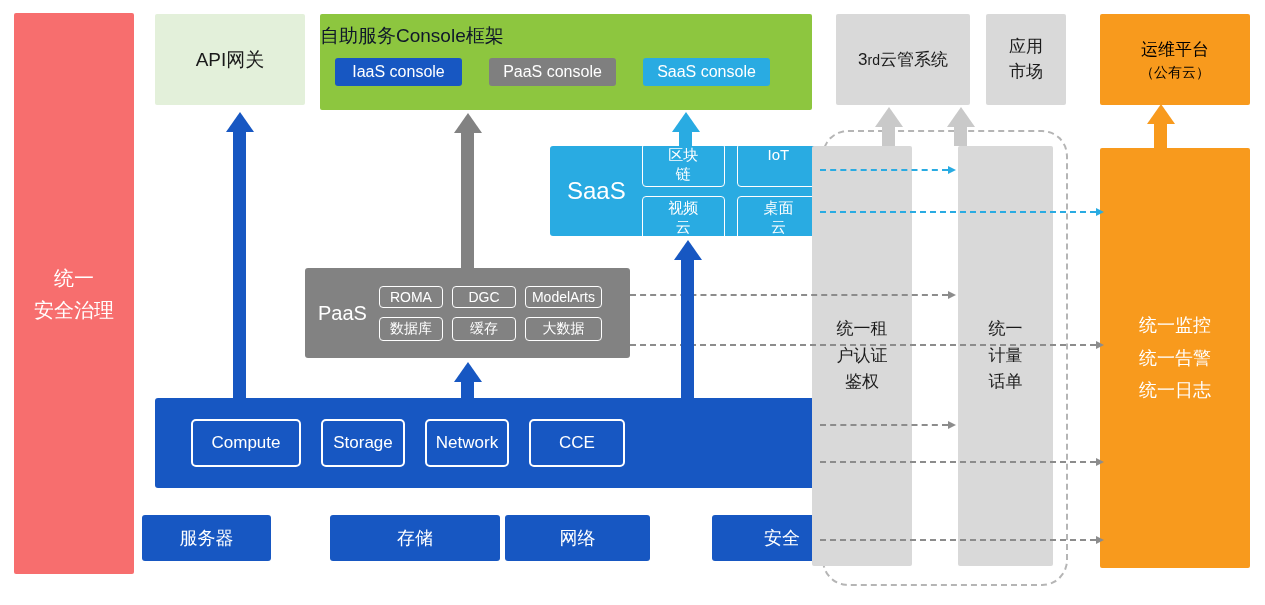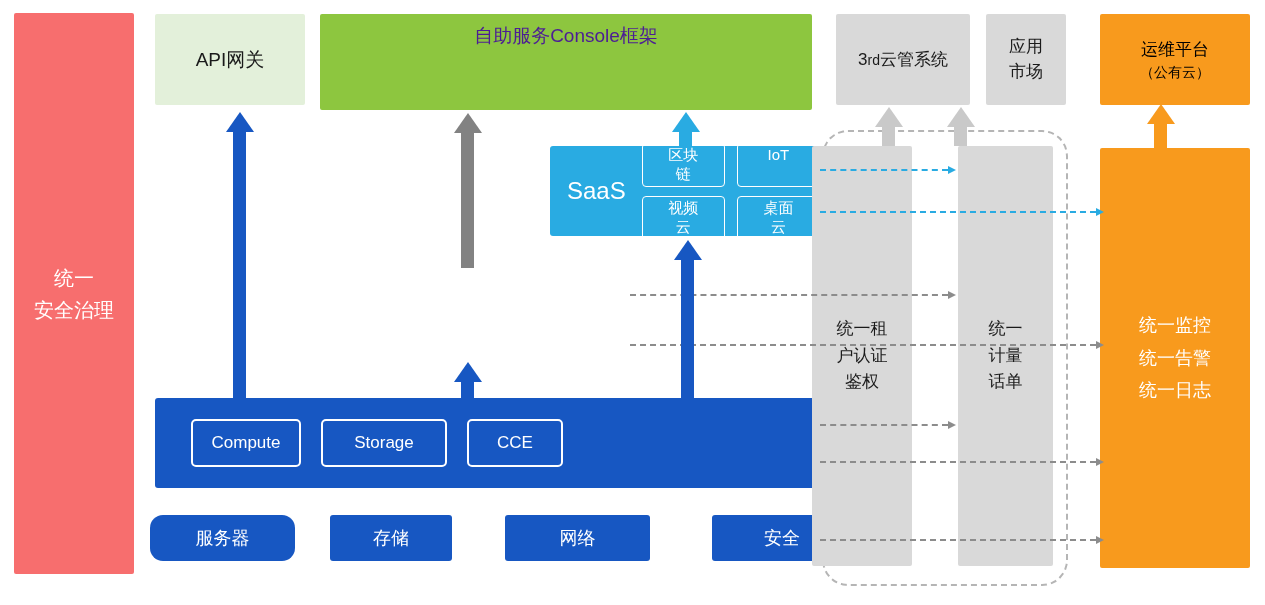--- a/index.html
+++ b/index.html
@@ -7,21 +7,21 @@
   body { font-family:"Liberation Sans","DejaVu Sans",sans-serif; }
   #canvas { position:relative; width:1265px; height:605px; background:#ffffff; overflow:hidden; }
   .abs { position:absolute; }
   .flexc { display:flex; align-items:center; justify-content:center; text-align:center; }
   .pre { white-space:pre-line; }
 
   .red-bar { left:14px; top:13px; width:120px; height:561px; background:#F76E6E; color:#fff; font-size:20px; line-height:1.6; border-radius:2px; }
   .api-box { left:155px; top:14px; width:150px; height:91px; background:#E3F0DA; color:#1a1a1a; font-size:19px; border-radius:2px; }
 
   .console-box { left:320px; top:14px; width:492px; height:96px; background:#8DC63F; border-radius:2px; }
-  .console-title { margin-top:9px; text-align:center; font-size:19px; color:#4c1d95; }
+  .console-title { margin-top:9px; font-size:19px; color:#0f172a; }
   .console-row { display:flex; justify-content:space-between; margin-top:9px; padding:0 42px 0 15px; }
   .console-item { width:127px; height:28px; border-radius:3px; color:#fff; font-size:16px; display:flex; align-items:center; justify-content:center; }
   .ci-iaas { background:#1757C2; }
   .ci-paas { background:#7F7F7F; }
   .ci-saas { background:#29ABE2; }
 
   .gray-box { background:#D9D9D9; color:#1a1a1a; border-radius:2px; }
   .cloud-box { left:836px; top:14px; width:134px; height:91px; font-size:17px; }
   .cloud-box sup { font-size:14px; line-height:1; }
   .market-box { left:986px; top:14px; width:80px; height:91px; font-size:17px; line-height:1.45;align-items:center; }
@@ -37,21 +37,21 @@
 
   .paas-box { left:305px; top:268px; width:325px; height:90px; background:#828282; border-radius:3px; display:flex; align-items:center; padding-left:13px; }
   .paas-label { color:#fff; font-size:20px; }
   .paas-grid { display:grid; grid-template-columns:auto auto auto; gap:9px 9px; margin-left:12px; }
   .paas-grid .chip { font-size:14px; min-width:64px; padding:2px 6px; }
 
   .infra-box { left:155px; top:398px; width:665px; height:90px; background:#1757C2; border-radius:3px; display:flex; align-items:center; padding-left:16px; }
   .infra-label { color:#fff; font-size:19px; }
   .infra-items { display:flex; gap:20px; margin-left:20px; }
   .infra-items .chip { border-width:2px; border-radius:5px; font-size:17px; padding:12px 0; }
-  .w110{width:110px;} .w106{width:126px;} .w96{width:96px;}
+  .w110{width:110px;} .w106{width:84px;} .w96{width:96px;}
 
   .hw-box { top:515px; height:46px; background:#1757C2; color:#fff; font-size:18px; border-radius:3px; }
 
   .dashed-box { left:822px; top:130px; width:246px; height:456px; border:2px dashed #B5B5B5; border-radius:26px; }
   .vbar { top:146px; height:420px; background:#D9D9D9; color:#1a1a1a; font-size:17px; line-height:1.55; border-radius:2px; }
   .auth-bar { left:812px; width:100px; }
   .meter-bar { left:958px; width:95px; }
   .monitor-bar { left:1100px; top:148px; width:150px; height:420px; background:#F89A1D; color:#fff; font-size:18px; line-height:1.8; border-radius:2px; }
 
   .uparrow { position:absolute; width:13px; background:var(--c); }
@@ -71,20 +71,25 @@
     <span class="pre">统一
 安全治理</span>
   </div>
 
   <div class="abs flexc api-box">
     <span>API网关</span>
   </div>
 
   <div class="abs console-box">
     <div class="console-title">自助服务Console框架</div>
+    <div class="console-row">
+      <div class="console-item ci-iaas">IaaS console</div>
+      <div class="console-item ci-paas">PaaS console</div>
+      <div class="console-item ci-saas">SaaS console</div>
+    </div>
   </div>
 
   <div class="abs flexc gray-box cloud-box">
     <span>3</span>
       <sup>rd</sup>
       <span>云管系统</span>
   </div>
 
   <div class="abs flexc gray-box market-box">
     <span class="pre">应用
@@ -99,31 +104,43 @@
   <div class="abs saas-box">
     <span class="saas-label">SaaS</span>
     <div class="saas-grid">
       <div class="chip">区块链</div>
       <div class="chip">IoT</div>
       <div class="chip">视频云</div>
       <div class="chip">桌面云</div>
     </div>
   </div>
 
+  <div class="abs paas-box">
+    <span class="paas-label">PaaS</span>
+    <div class="paas-grid">
+      <div class="chip">ROMA</div>
+      <div class="chip">DGC</div>
+      <div class="chip">ModelArts</div>
+      <div class="chip">数据库</div>
+      <div class="chip">缓存</div>
+      <div class="chip">大数据</div>
+    </div>
+  </div>
 
   <div class="abs infra-box">
     <div class="infra-items">
       <div class="chip w110">Compute</div>
       <div class="chip w106">Storage</div>
+      <div class="chip w106">Network</div>
       <div class="chip w96">CCE</div>
     </div>
   </div>
 
-  <div class="abs flexc hw-box" style="left:150px; width:145px;border-radius:13px;">服务器</div>
-  <div class="abs flexc hw-box" style="left:330px; width:122px;">存储</div>
+  <div class="abs flexc hw-box" style="left:142px; width:129px;">服务器</div>
+  <div class="abs flexc hw-box" style="left:330px; width:170px;">存储</div>
   <div class="abs flexc hw-box" style="left:505px; width:145px;">网络</div>
   <div class="abs flexc hw-box" style="left:712px; width:140px;">安全</div>
 
   <div class="abs dashed-box"></div>
 
   <div class="abs flexc vbar auth-bar">
     <span class="pre">统一租
 户认证
 鉴权</span>
   </div>

